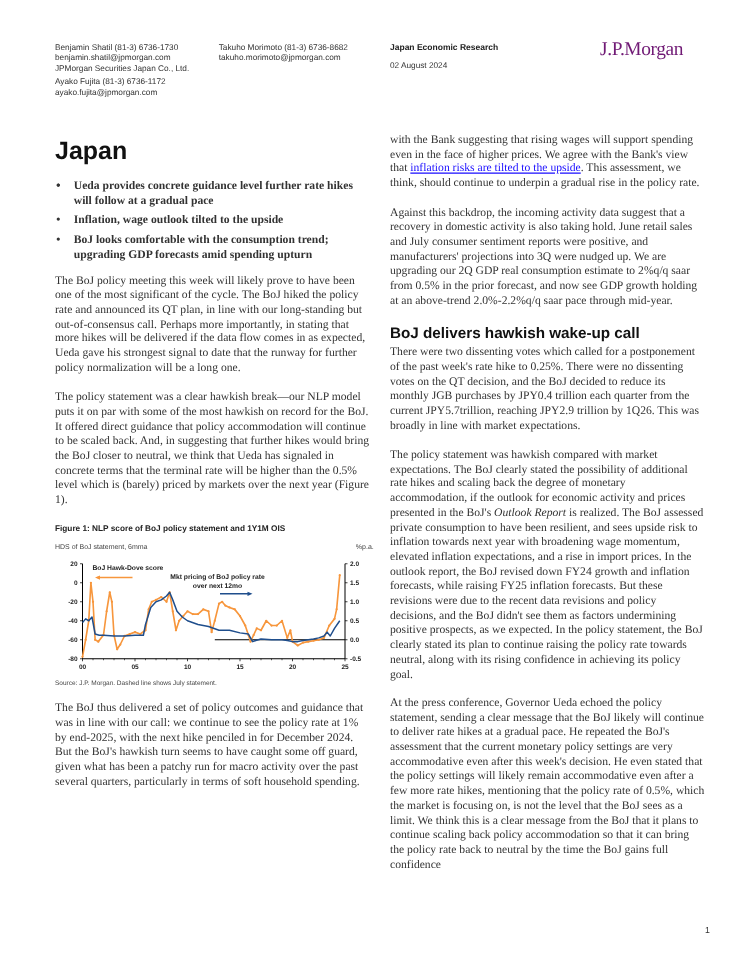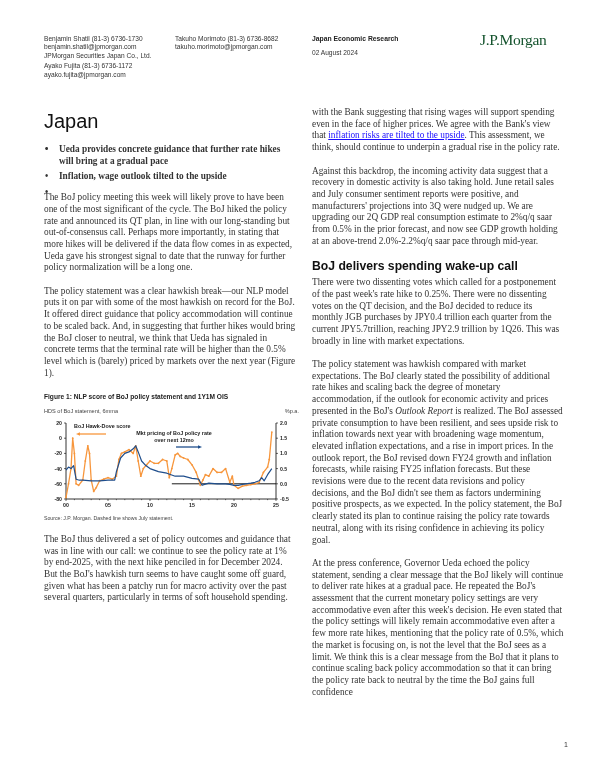--- a/index.html
+++ b/index.html
@@ -4,23 +4,23 @@
 <style>
   html, body { margin:0; padding:0; background:#fff; }
   body { width:600px; height:776px; position:relative; overflow:hidden; color:#222; }
   .hdr-block { position:absolute; font-family:"Liberation Sans", sans-serif; font-size:6.6px; line-height:8.4px; color:#333; }
   #authors-left { left:44px; top:35px; }
   #authors-left .gap { height:2px; }
   #authors-right { left:175px; top:35px; }
   #report-info { left:312px; top:35px; }
   #report-info .title { font-weight:bold; font-size:6.8px; color:#222; }
   #report-info .date { margin-top:6px; }
-  #logo { position:absolute; left:480px; top:31px; font-family:"Liberation Serif", serif; font-size:15.5px; color:#14532d; letter-spacing:-0.3px; }
-
-  #page-title { position:absolute; left:44px; top:110px; font-family:"Liberation Sans", sans-serif; font-weight:normal; font-size:20px; color:#111; margin:0; }
+  #logo { position:absolute; left:480px; top:31px; font-family:"Liberation Serif", serif; font-size:15.5px; color:#701a75; letter-spacing:-0.3px; }
+
+  #page-title { position:absolute; left:44px; top:110px; font-family:"Liberation Sans", sans-serif; font-weight:bold; font-size:20px; color:#111; margin:0; }
 
   .col { position:absolute; font-family:"Liberation Serif", serif; font-size:9.3px; line-height:11.7px; color:#333; }
   #col-left { left:44px; top:140px; width:252px; }
   #col-right { left:312px; top:107px; width:252px; }
 
   ul.bullets { margin:0; padding:0; list-style:none; }
   ul.bullets li { position:relative; padding-left:15px; font-weight:bold; color:#333; margin-bottom:4px; line-height:11.7px; }
   ul.bullets li .dot { position:absolute; left:1px; top:0; }
 
   p { margin:0 0 11.7px 0; }
@@ -58,23 +58,23 @@
   <div class="date">02 August 2024</div>
 </div>
 
 <div id="logo">J.P.Morgan</div>
 
 <h1 id="page-title">Japan</h1>
 
 <div id="col-left" class="col">
   <ul class="bullets">
     <li><span class="dot">•</span></li>
-    <li><span class="dot">•</span><span>Ueda provides concrete guidance that further rate hikes will bring at a gradual pace</span></li>
+    <li><span class="dot">•</span><span>Ueda provides concrete guidance level further rate hikes will follow at a gradual pace</span></li>
     <li><span class="dot">•</span><span>Inflation, wage outlook tilted to the upside</span></li>
-    <li style="margin-bottom:9px"><span class="dot">•</span></li>
+    <li style="margin-bottom:9px"><span class="dot">•</span><span>BoJ looks comfortable with the consumption trend; upgrading GDP forecasts amid spending upturn</span></li>
   </ul>
   <p>The BoJ policy meeting this week will likely prove to have been one of the most significant of the cycle. The BoJ hiked the policy rate and announced its QT plan, in line with our long-standing but out-of-consensus call. Perhaps more importantly, in stating that more hikes will be delivered if the data flow comes in as expected, Ueda gave his strongest signal to date that the runway for further policy normalization will be a long one.</p>
   <p>The policy statement was a clear hawkish break—our NLP model puts it on par with some of the most hawkish on record for the BoJ. It offered direct guidance that policy accommodation will continue to be scaled back. And, in suggesting that further hikes would bring the BoJ closer to neutral, we think that Ueda has signaled in concrete terms that the terminal rate will be higher than the 0.5% level which is (barely) priced by markets over the next year (Figure 1).</p>
 
   <div id="figure">
     <div class="fig-title">Figure 1: NLP score of BoJ policy statement and 1Y1M OIS</div>
     <div class="fig-sub">
       <span>HDS of BoJ statement, 6mma</span>
       <span>%p.a.</span>
     </div>
@@ -216,19 +216,19 @@
       </svg>
     <div class="fig-src">Source: J.P. Morgan. Dashed line shows July statement.</div>
   </div>
 
   <p>The BoJ thus delivered a set of policy outcomes and guidance that was in line with our call: we continue to see the policy rate at 1% by end-2025, with the next hike penciled in for December 2024. But the BoJ's hawkish turn seems to have caught some off guard, given what has been a patchy run for macro activity over the past several quarters, particularly in terms of soft household spending.</p>
 </div>
 
 <div id="col-right" class="col">
   <p><span>with the Bank suggesting that rising wages will support spending even in the face of higher prices. We agree with the Bank's view that </span><a class="link" href="#">inflation risks are tilted to the upside</a><span>. This assessment, we think, should continue to underpin a gradual rise in the policy rate.</span></p>
   <p>Against this backdrop, the incoming activity data suggest that a recovery in domestic activity is also taking hold. June retail sales and July consumer sentiment reports were positive, and manufacturers' projections into 3Q were nudged up. We are upgrading our 2Q GDP real consumption estimate to 2%q/q saar from 0.5% in the prior forecast, and now see GDP growth holding at an above-trend 2.0%-2.2%q/q saar pace through mid-year.</p>
-  <h2 class="section">BoJ delivers spending wake-up call</h2>
+  <h2 class="section">BoJ delivers hawkish wake-up call</h2>
   <p>There were two dissenting votes which called for a postponement of the past week's rate hike to 0.25%. There were no dissenting votes on the QT decision, and the BoJ decided to reduce its monthly JGB purchases by JPY0.4 trillion each quarter from the current JPY5.7trillion, reaching JPY2.9 trillion by 1Q26. This was broadly in line with market expectations.</p>
   <p><span>The policy statement was hawkish compared with market expectations. The BoJ clearly stated the possibility of additional rate hikes and scaling back the degree of monetary accommodation, if the outlook for economic activity and prices presented in the BoJ's </span><i>Outlook Report</i><span> is realized. The BoJ assessed private consumption to have been resilient, and sees upside risk to inflation towards next year with broadening wage momentum, elevated inflation expectations, and a rise in import prices. In the outlook report, the BoJ revised down FY24 growth and inflation forecasts, while raising FY25 inflation forecasts. But these revisions were due to the recent data revisions and policy decisions, and the BoJ didn't see them as factors undermining positive prospects, as we expected. In the policy statement, the BoJ clearly stated its plan to continue raising the policy rate towards neutral, along with its rising confidence in achieving its policy goal.</span></p>
   <p>At the press conference, Governor Ueda echoed the policy statement, sending a clear message that the BoJ likely will continue to deliver rate hikes at a gradual pace. He repeated the BoJ's assessment that the current monetary policy settings are very accommodative even after this week's decision. He even stated that the policy settings will likely remain accommodative even after a few more rate hikes, mentioning that the policy rate of 0.5%, which the market is focusing on, is not the level that the BoJ sees as a limit. We think this is a clear message from the BoJ that it plans to continue scaling back policy accommodation so that it can bring the policy rate back to neutral by the time the BoJ gains full confidence</p>
 </div>
 
 <div id="page-number">1</div>
 
 </body></html>

